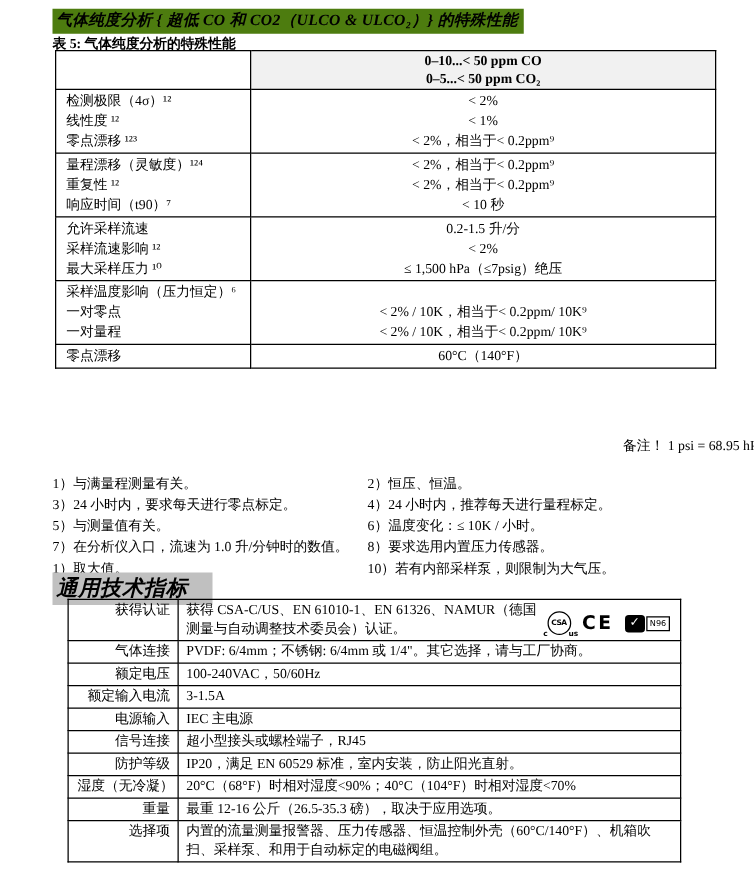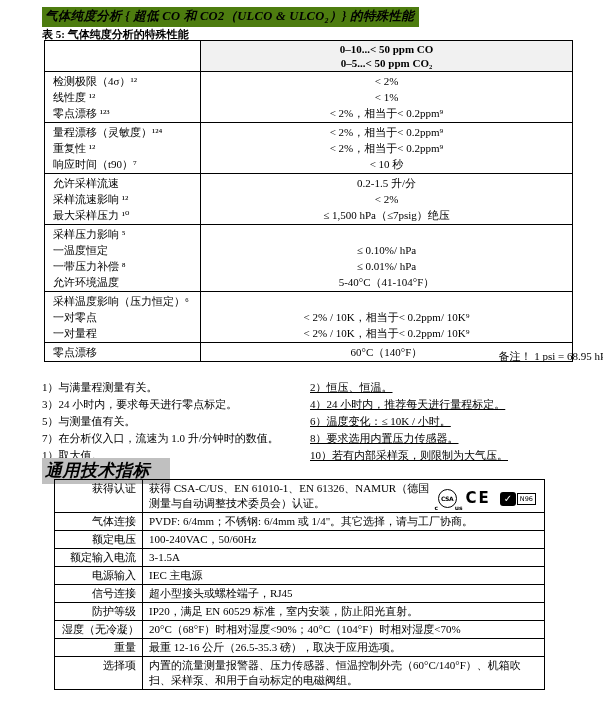--- a/index.html
+++ b/index.html
@@ -38,21 +38,21 @@
   table.spec .hline{height:14px;line-height:14px;text-align:center;font-weight:bold;}
   
   .note{
     position:absolute;left:44px;top:349px;width:567px;
     text-align:right;font-size:11px;
   }
   
   .footnotes{position:absolute;left:42px;top:367px;width:510px;font-size:11px;}
   .fn-col{position:absolute;top:0;margin-top:12px;}
   .fn-col.left{left:0;width:262px;}
-  .fn-col.right{left:268px;width:242px;text-decoration:underline;}
+  .fn-col.right{left:252px;width:242px;}
   .fn{height:17px;line-height:17px;white-space:nowrap;}
   
   table.general{
     position:absolute;left:54px;top:479px;width:491px;
     border-collapse:collapse;table-layout:fixed;font-size:11px;
   }
   table.general td{border:1px solid #000;padding:1px 6px;vertical-align:top;line-height:15px;}
   table.general td.glbl{padding-left:7px;white-space:nowrap;text-align:right;}
   .cert-row{display:flex;}
   .cert-text{flex:1;padding-right:4px;}
@@ -126,34 +126,20 @@
   <tr>
     <td class="lbl">
       <div class="line">允许采样流速</div>
       <div class="line">采样流速影响 ¹²</div>
       <div class="line">最大采样压力 ¹⁰</div>
     </td>
     <td class="val">
       <div class="line">0.2-1.5 升/分</div>
       <div class="line">&lt; 2%</div>
       <div class="line">≤ 1,500 hPa（≤7psig）绝压</div>
-    </td>
-  </tr>
-  <tr>
-    <td class="lbl">
-      <div class="line">采样压力影响 ⁵</div>
-      <div class="line">一温度恒定</div>
-      <div class="line">一带压力补偿 ⁸</div>
-      <div class="line">允许环境温度</div>
-    </td>
-    <td class="val">
-      <div class="line"></div>
-      <div class="line">≤ 0.10%/ hPa</div>
-      <div class="line">≤ 0.01%/ hPa</div>
-      <div class="line">5-40°C（41-104°F）</div>
     </td>
   </tr>
   <tr>
     <td class="lbl">
       <div class="line">采样温度影响（压力恒定）⁶</div>
       <div class="line">一对零点</div>
       <div class="line">一对量程</div>
     </td>
     <td class="val">
       <div class="line"></div>

